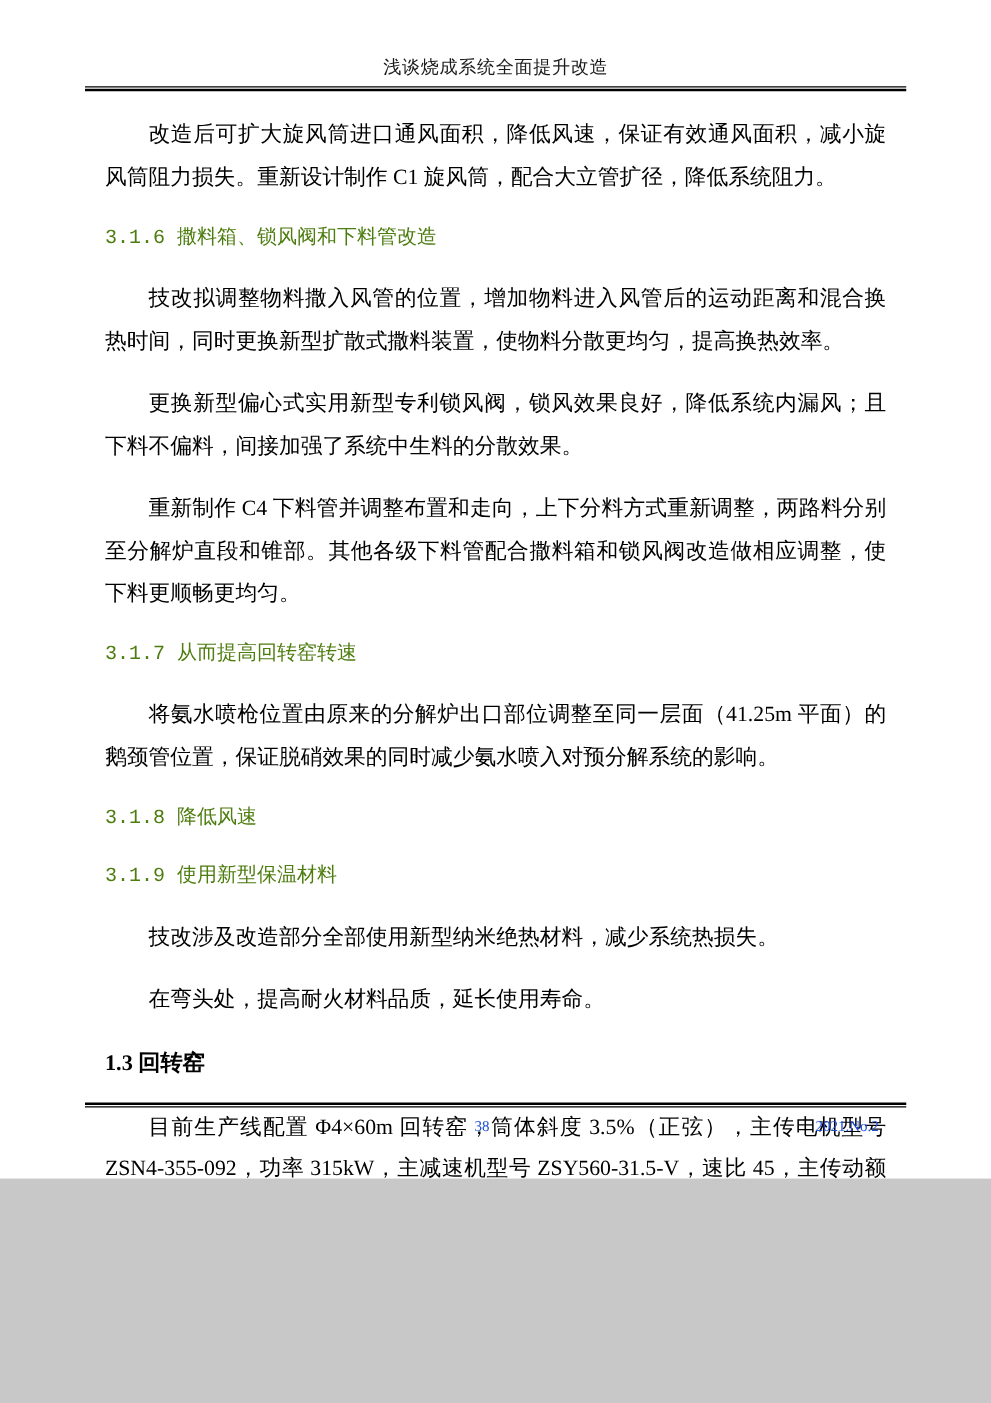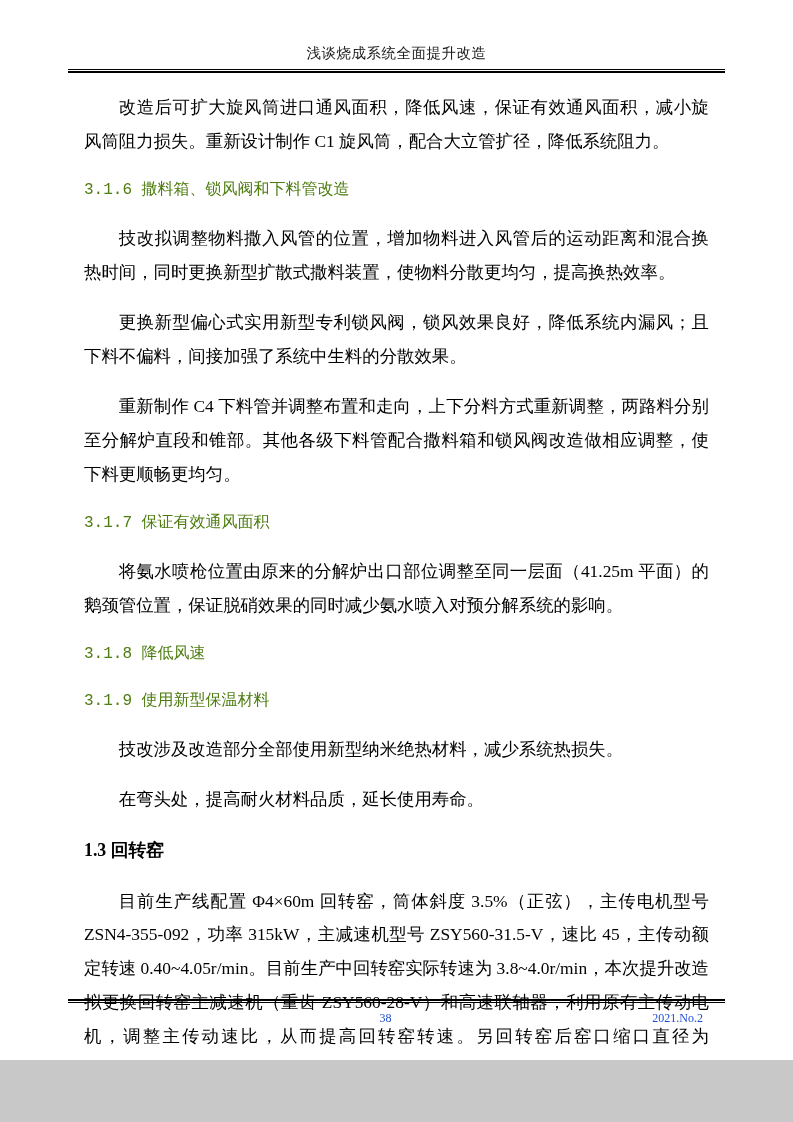--- a/index.html
+++ b/index.html
@@ -5,21 +5,21 @@
   html, body {
     margin: 0;
     padding: 0;
     background: #c8c8c8;
   }
   body {
     font-family: "Liberation Serif", "DejaVu Serif", serif;
   }
   .page {
     width: 793px;
-    height: 1060px;
+    height: 943px;
     background: #ffffff;
     position: relative;
     margin: 0 auto;
     box-sizing: border-box;
     overflow: hidden;
   }
   .page-inner {
     position: absolute;
     left: 68px;
     right: 68px;
@@ -103,21 +103,21 @@
     <div class="header">浅谈烧成系统全面提升改造</div>
     <div class="rule-top"></div>
     <div class="rule-top2"></div>
 
     <div class="body-text">
       <p class="indent2">改造后可扩大旋风筒进口通风面积，降低风速，保证有效通风面积，减小旋风筒阻力损失。重新设计制作 C1 旋风筒，配合大立管扩径，降低系统阻力。</p>
       <p class="heading">3.1.6 撒料箱、锁风阀和下料管改造</p>
       <p class="indent2">技改拟调整物料撒入风管的位置，增加物料进入风管后的运动距离和混合换热时间，同时更换新型扩散式撒料装置，使物料分散更均匀，提高换热效率。</p>
       <p class="indent2">更换新型偏心式实用新型专利锁风阀，锁风效果良好，降低系统内漏风；且下料不偏料，间接加强了系统中生料的分散效果。</p>
       <p class="indent2">重新制作 C4 下料管并调整布置和走向，上下分料方式重新调整，两路料分别至分解炉直段和锥部。其他各级下料管配合撒料箱和锁风阀改造做相应调整，使下料更顺畅更均匀。</p>
-      <p class="heading">3.1.7 保证有效通风面积</p>
+      <p class="heading">3.1.7 从而提高回转窑转速</p>
       <p class="indent2">将氨水喷枪位置由原来的分解炉出口部位调整至同一层面（41.25m 平面）的鹅颈管位置，保证脱硝效果的同时减少氨水喷入对预分解系统的影响。</p>
       <p class="heading">3.1.8 降低风速</p>
       <p class="heading">3.1.9 使用新型保温材料</p>
       <p class="indent2">技改涉及改造部分全部使用新型纳米绝热材料，减少系统热损失。</p>
       <p class="indent2">在弯头处，提高耐火材料品质，延长使用寿命。</p>
       <p class="heading-bold">1.3 回转窑</p>
       <p class="indent2">目前生产线配置 Φ4×60m 回转窑，筒体斜度 3.5%（正弦），主传电机型号 ZSN4-355-092，功率 315kW，主减速机型号 ZSY560-31.5-V，速比 45，主传动额定转速 0.40~4.05r/min。目前生产中回转窑实际转速为 3.8~4.0r/min，本次提升改造拟更换回转窑主减速机（重齿 ZSY560-28-V）和高速联轴器，利用原有主传动电机，调整主传动速比，从而提高回转窑转速。另回转窑后窑口缩口直径为 Φ2900mm，拟扩大该缩口，以降低该处阻力。相应的窑尾密封和护铁一并更换。</p>
     </div>
 
   </div>

